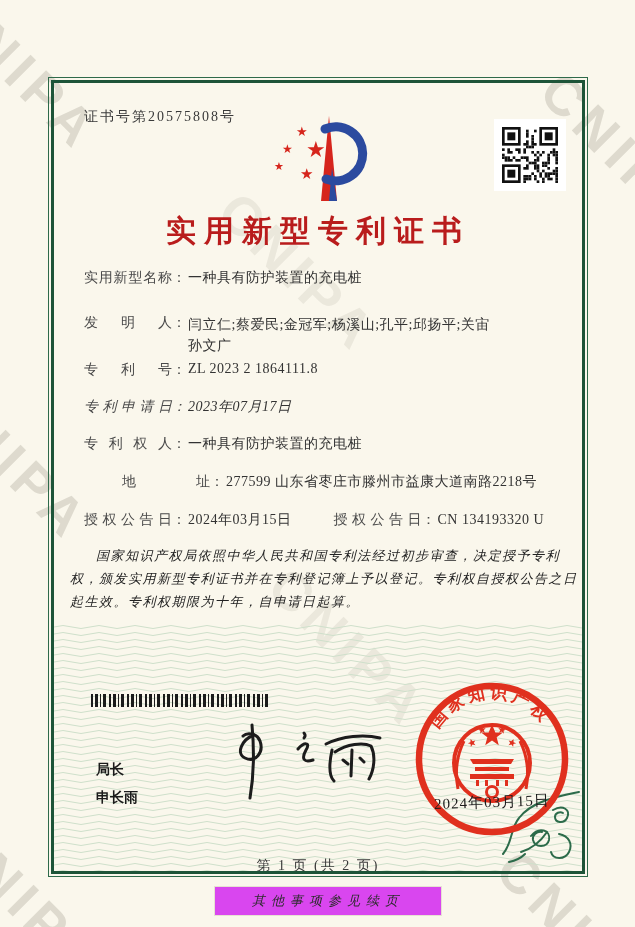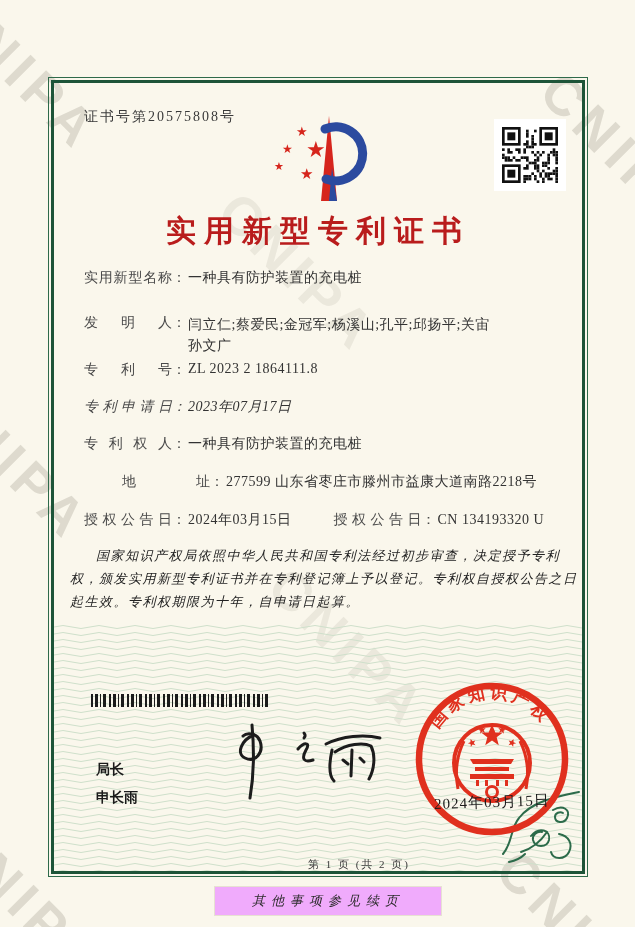--- a/index.html
+++ b/index.html
@@ -91,27 +91,27 @@
     font-family:"Liberation Sans","DejaVu Sans",sans-serif;
     font-size:14px; font-weight:600; color:#1b1b1b; line-height:2.0;
   }
   .signature { position:absolute; left:160px; top:636px; width:180px; height:86px; z-index:2; }
 
   .seal { position:absolute; left:358px; top:596px; width:160px; height:160px; z-index:3; }
   .seal svg { overflow:visible; }
 
   .page-num {
     position:absolute; left:0; top:774px; width:100%; text-align:center;
-    font-size:11px; color:#3a3a3a; letter-spacing:2px; z-index:2;margin-left:41px;
+    font-size:14px; color:#3a3a3a; letter-spacing:2px; z-index:2;
   }
   .corner-flourish { position:absolute; right:1px; bottom:1px; width:82px; height:82px; z-index:1; }
 
   .footer-note {
     position:absolute; left:214px; top:886px; width:228px; height:30px;
-    background:#f0abfc; border:1px solid #e7e1d2;
+    background:#d946ef; border:1px solid #e7e1d2;
     display:flex; align-items:center; justify-content:center;
     font-size:13px; font-style:italic; letter-spacing:6px; color:#2c2c2c;
     z-index:2;
   }
   .logo-star { position:absolute; color:#d6251c; line-height:1; z-index:2; }
 </style>
 </head>
 <body>
 
 <div class="watermark" style="left:-28px; top:-22px;">CNIPA</div>

